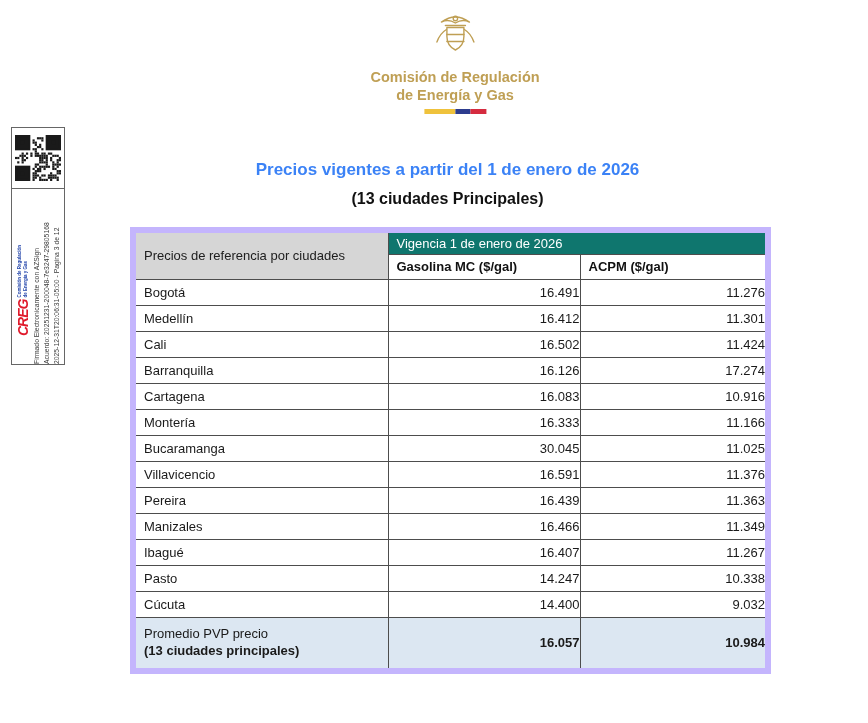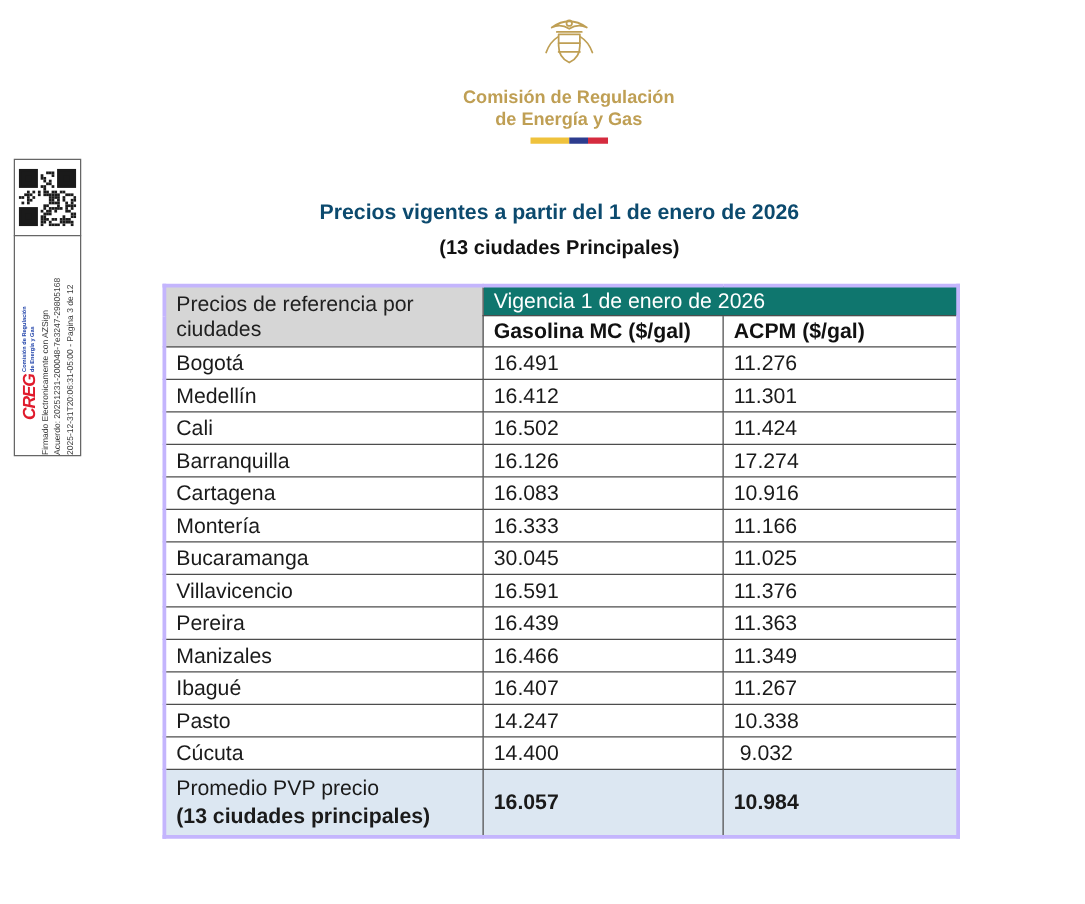--- a/index.html
+++ b/index.html
@@ -47,49 +47,49 @@
     margin-left:2px; text-align:left;
   }
   .sig-line {
     font-size:6.8px; line-height:1.5; color:#3a3a3a; white-space:nowrap;
   }
 
   
   .doc-main { position:absolute; left:130px; top:0; width:635px; }
   .doc-title {
     position:absolute; top:160px; width:100%; text-align:center;
-    font-size:17px; font-weight:bold; color:#0c4a6e;
+    font-size:17px; font-weight:bold; color:#3b82f6;
   }
   .doc-subtitle {
     position:absolute; top:190px; width:100%; text-align:center;
     font-size:16px; font-weight:bold; color:#111;
   }
 
   
   table.price-table {
     position:absolute; top:227px; left:0;
     border-collapse:collapse; width:635px; table-layout:fixed;
-    font-size:17px; color:#1a1a1a;
-    border:3px solid #c4b5fd;
+    font-size:13px; color:#1a1a1a;
+    border:6px solid #c4b5fd;
   }
   .price-table col.c1 { width:255px; }
   .price-table col.c2 { width:192px; }
   .price-table col.c3 { width:188px; }
   .price-table th, .price-table td {
     border:1px solid #4d4d4d; padding:0 0 0 8px; text-align:left; vertical-align:middle;
     font-weight:normal;
   }
   .price-table thead tr.r1 { height:24px; }
   .price-table thead tr.r2 { height:25px;padding-left:26px; }
   .price-table tbody tr { height:26px; }
   .price-table tfoot tr { height:54px; }
   th.corner { background:#d6d6d6; color:#202020; }
   th.group  { background:#0f766e; color:#ffffff; font-weight:normal; }
   th.colh   { background:#ffffff; font-weight:bold; color:#111; }
-  td.val { white-space:pre-wrap; }
+  td.val { white-space:pre-wrap;text-align:right; }
   tfoot td { background:#dce7f2; border-top:2px solid #3c3c3c; border-bottom:2px solid #3c3c3c; }
   tfoot td.val { font-weight:bold; }
   .avg-l1 { font-weight:normal; line-height:1.3; }
   .avg-l2 { font-weight:bold; line-height:1.3; }
 
   .qr-svg rect { fill:#1a1a1a; }
 </style>
 </head>
 <body>
 

